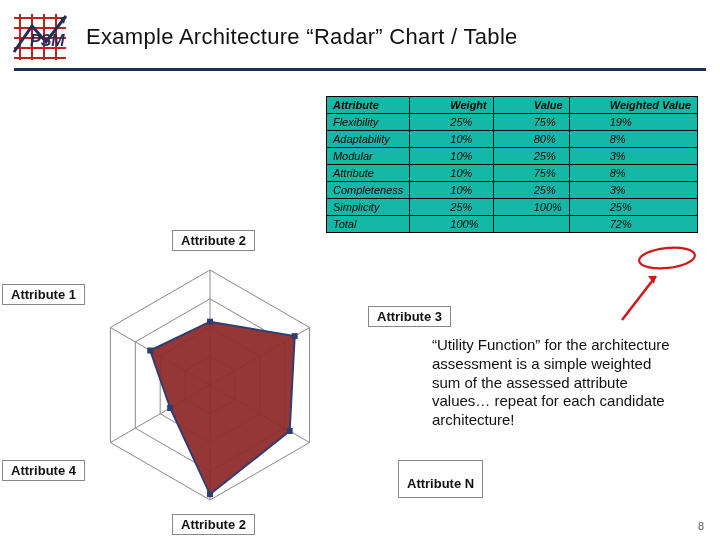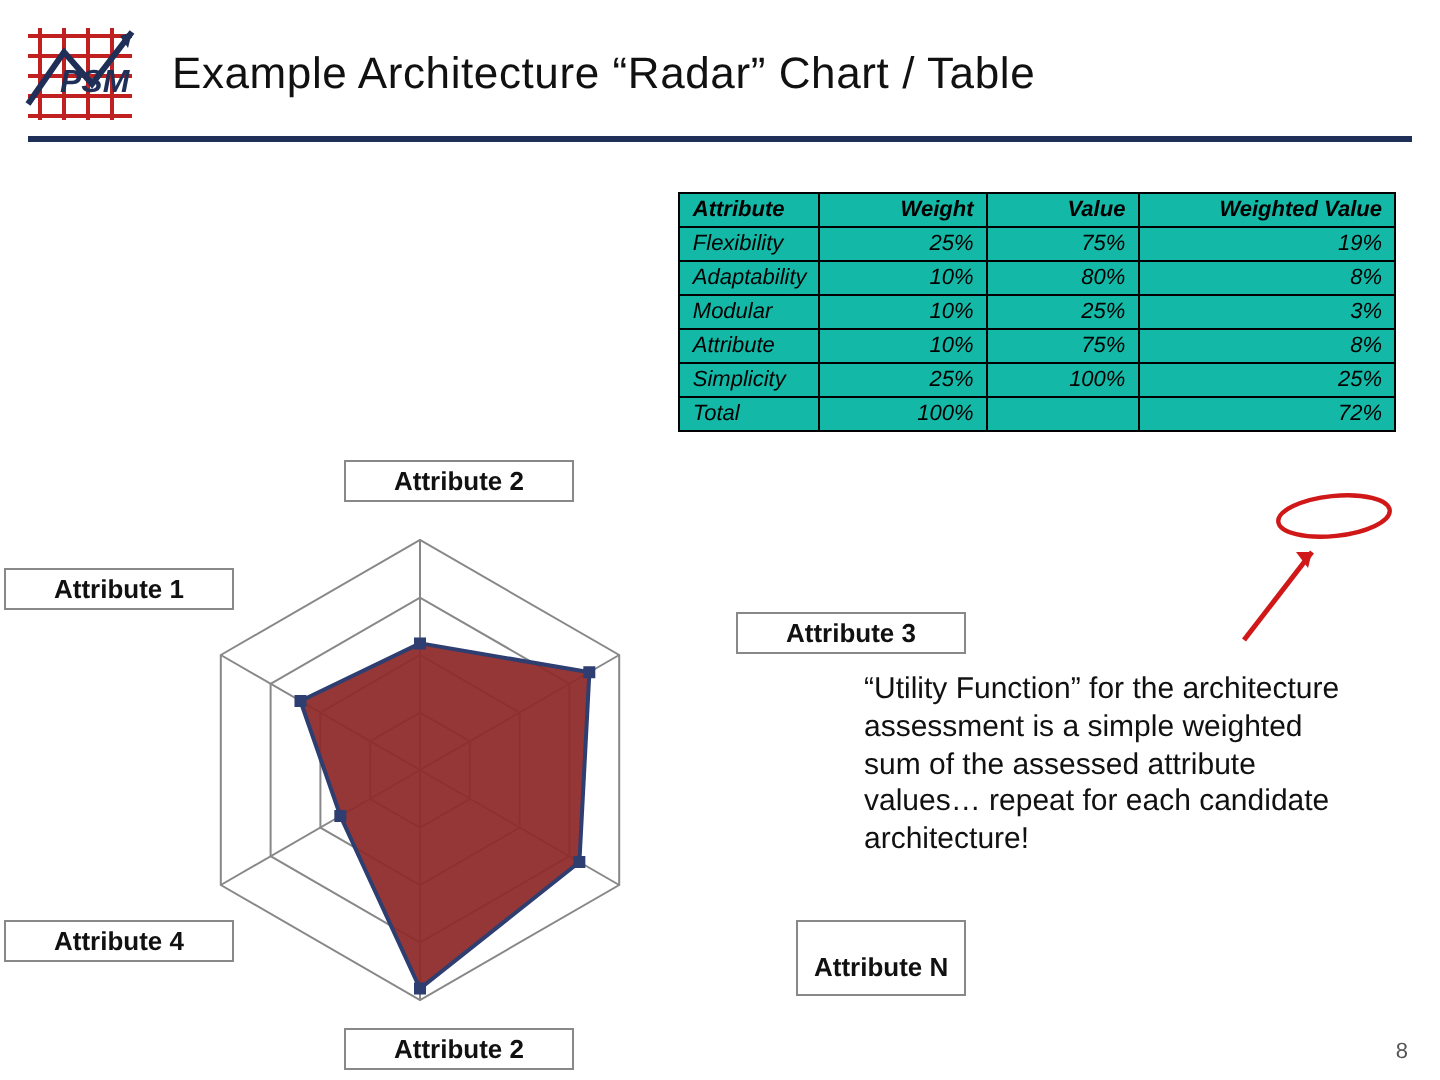--- a/index.html
+++ b/index.html
@@ -59,21 +59,21 @@
     width: 320px;
     height: 260px;
   }
   .axis-label {
     position: absolute;
     font-size: 13px;
     font-weight: bold;
     color: #111;
     background: #fff;
     border: 1px solid #888;
-    padding: 2px 24px;
+    padding: 2px 8px;
     white-space: nowrap;
   }
 
   
   .tbl {
     position: absolute;
     top: 96px;
     right: 22px;
     border-collapse: collapse;
     font-size: 11px;
@@ -82,21 +82,21 @@
     border: 1.5px solid #000;
     padding: 2px 6px;
     background: #14b8a6;
     font-style: italic;
   }
   .tbl th {
     font-weight: bold;
     text-align: left;
   }
   .tbl td.num, .tbl th.num {
-    text-align: right;
+    text-align: left;
     padding-left: 40px;
   }
 
   .body-text {
     position: absolute;
     top: 336px;
     left: 432px;
     width: 240px;
     font-size: 15px;
     line-height: 1.25;
@@ -213,20 +213,26 @@
         <td class="num">25%</td>
         <td class="num">3%</td>
       </tr>
       <tr>
         <td>Attribute</td>
         <td class="num">10%</td>
         <td class="num">75%</td>
         <td class="num">8%</td>
       </tr>
       <tr>
+        <td>Completeness</td>
+        <td class="num">10%</td>
+        <td class="num">25%</td>
+        <td class="num">3%</td>
+      </tr>
+      <tr>
         <td>Simplicity</td>
         <td class="num">25%</td>
         <td class="num">100%</td>
         <td class="num">25%</td>
       </tr>
       <tr>
         <td>Total</td>
         <td class="num">100%</td>
         <td class="num"></td>
         <td class="num">72%</td>

